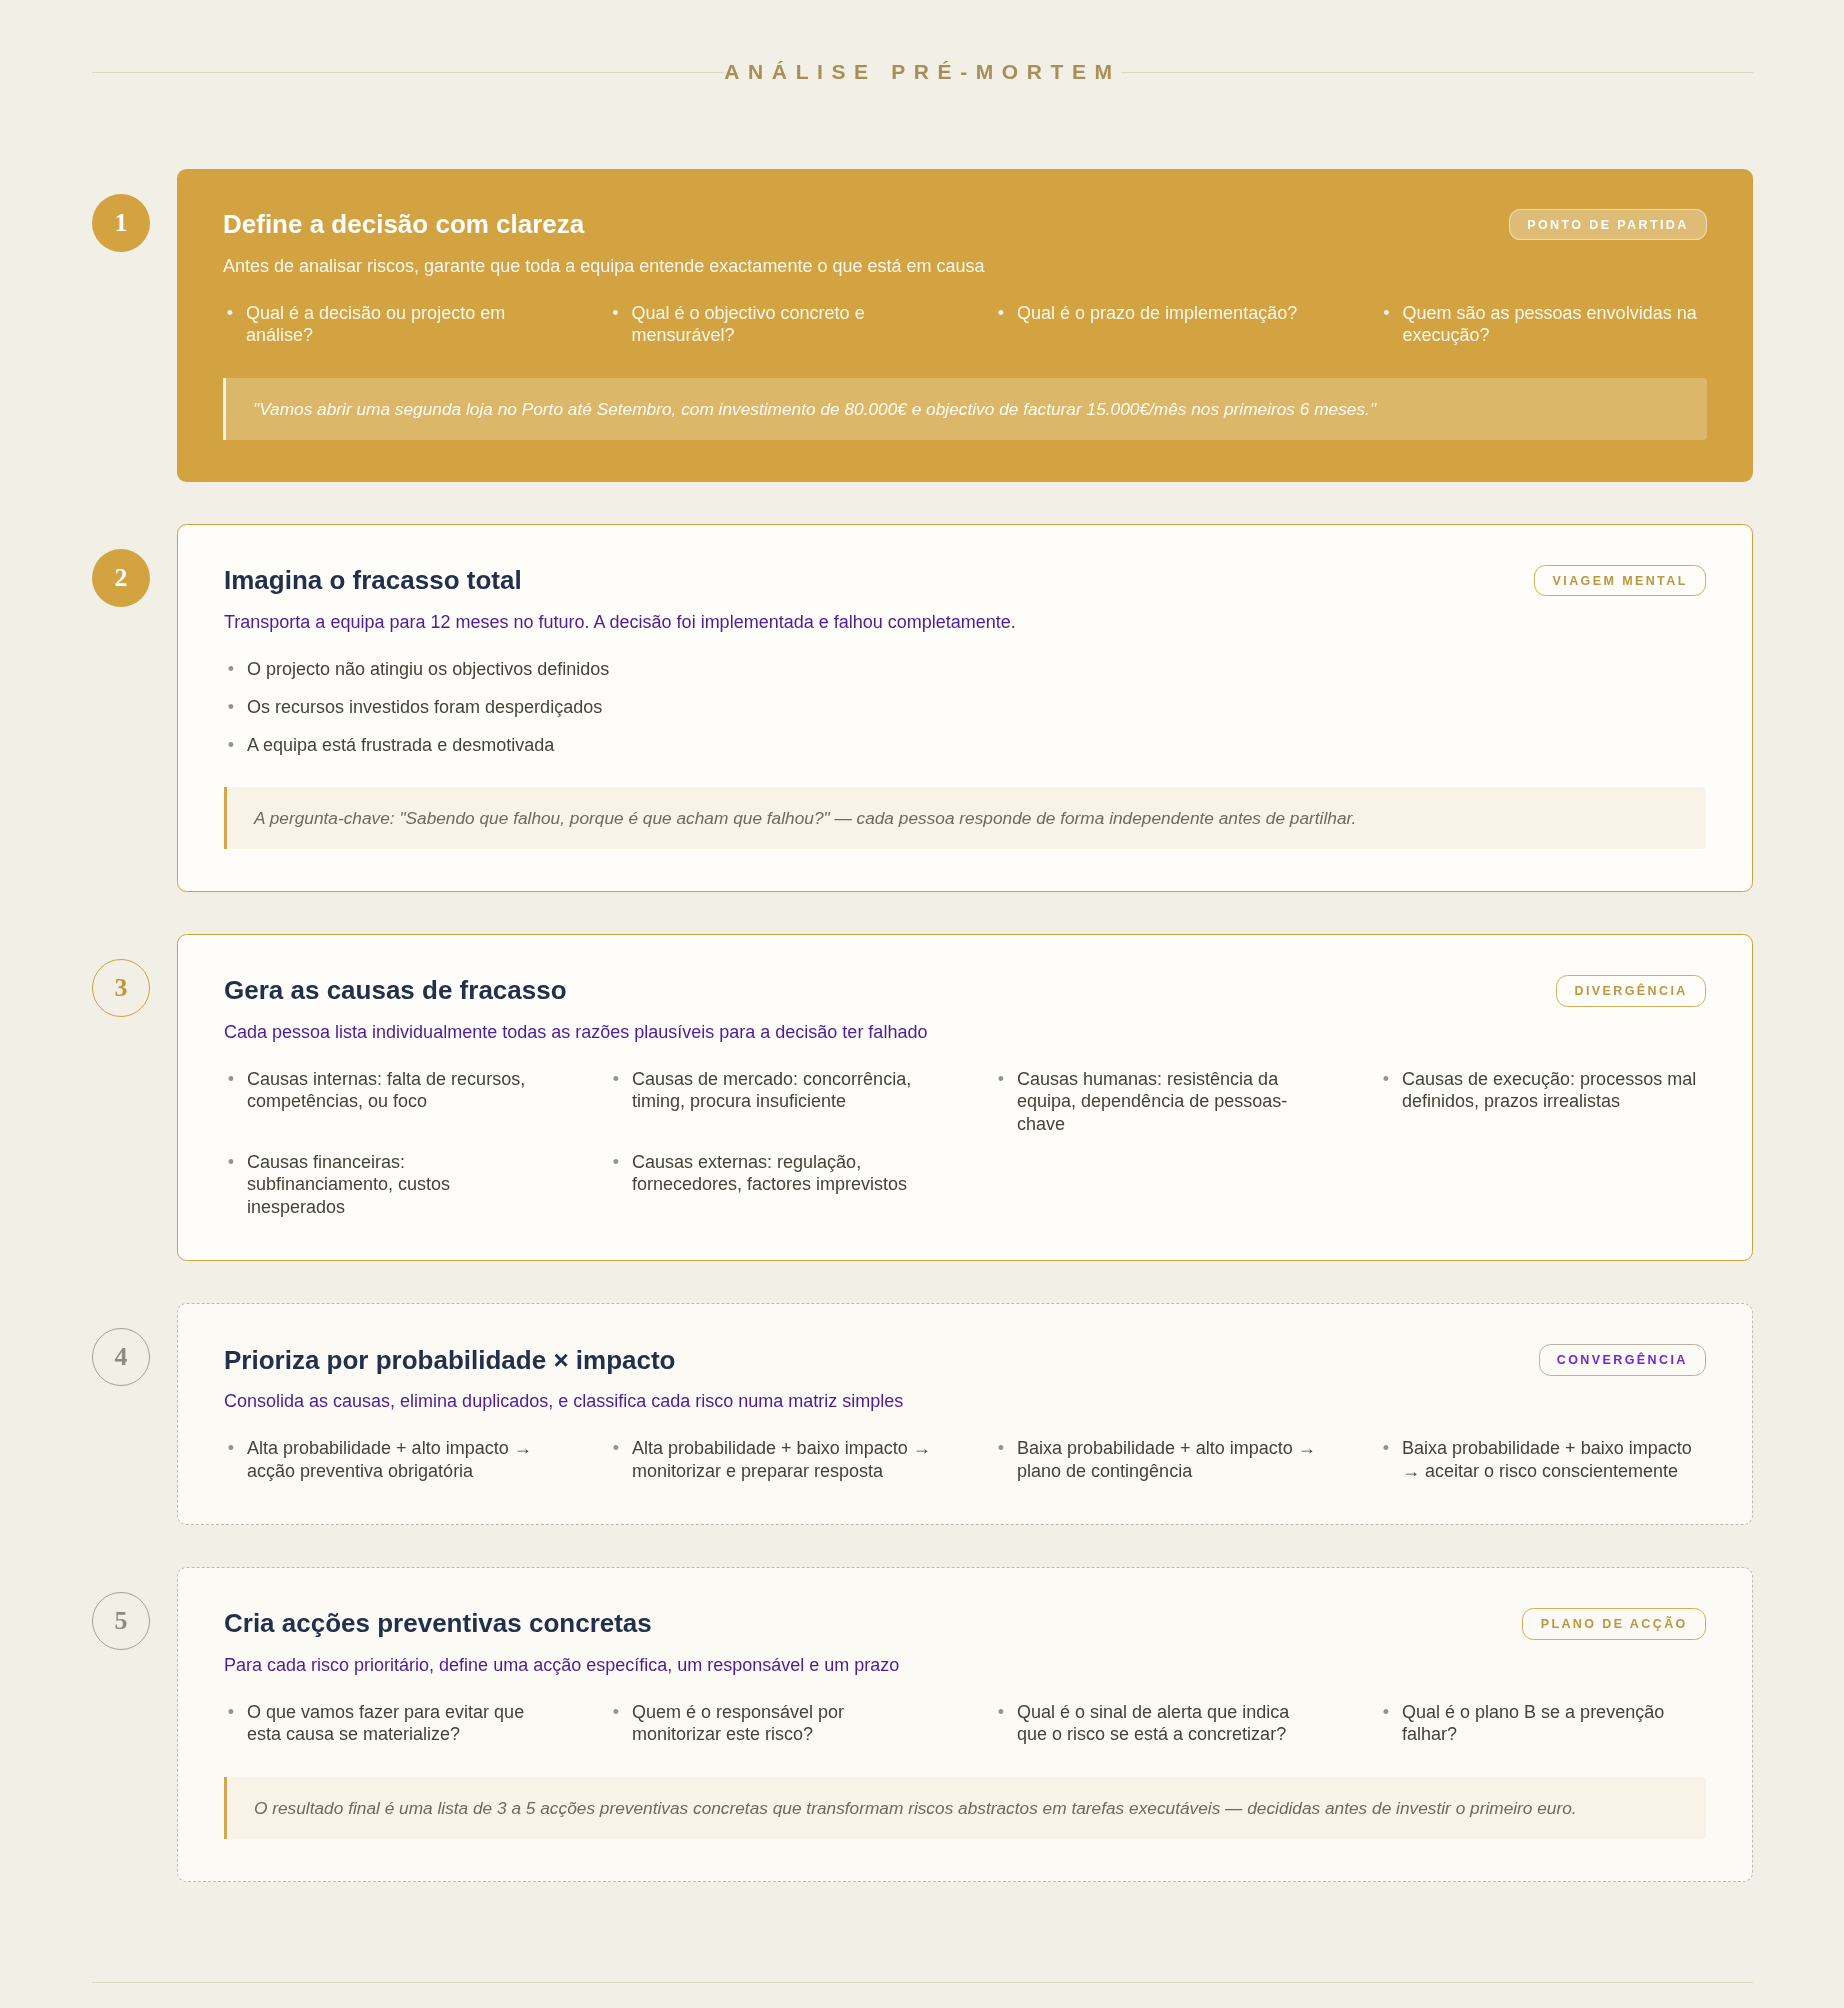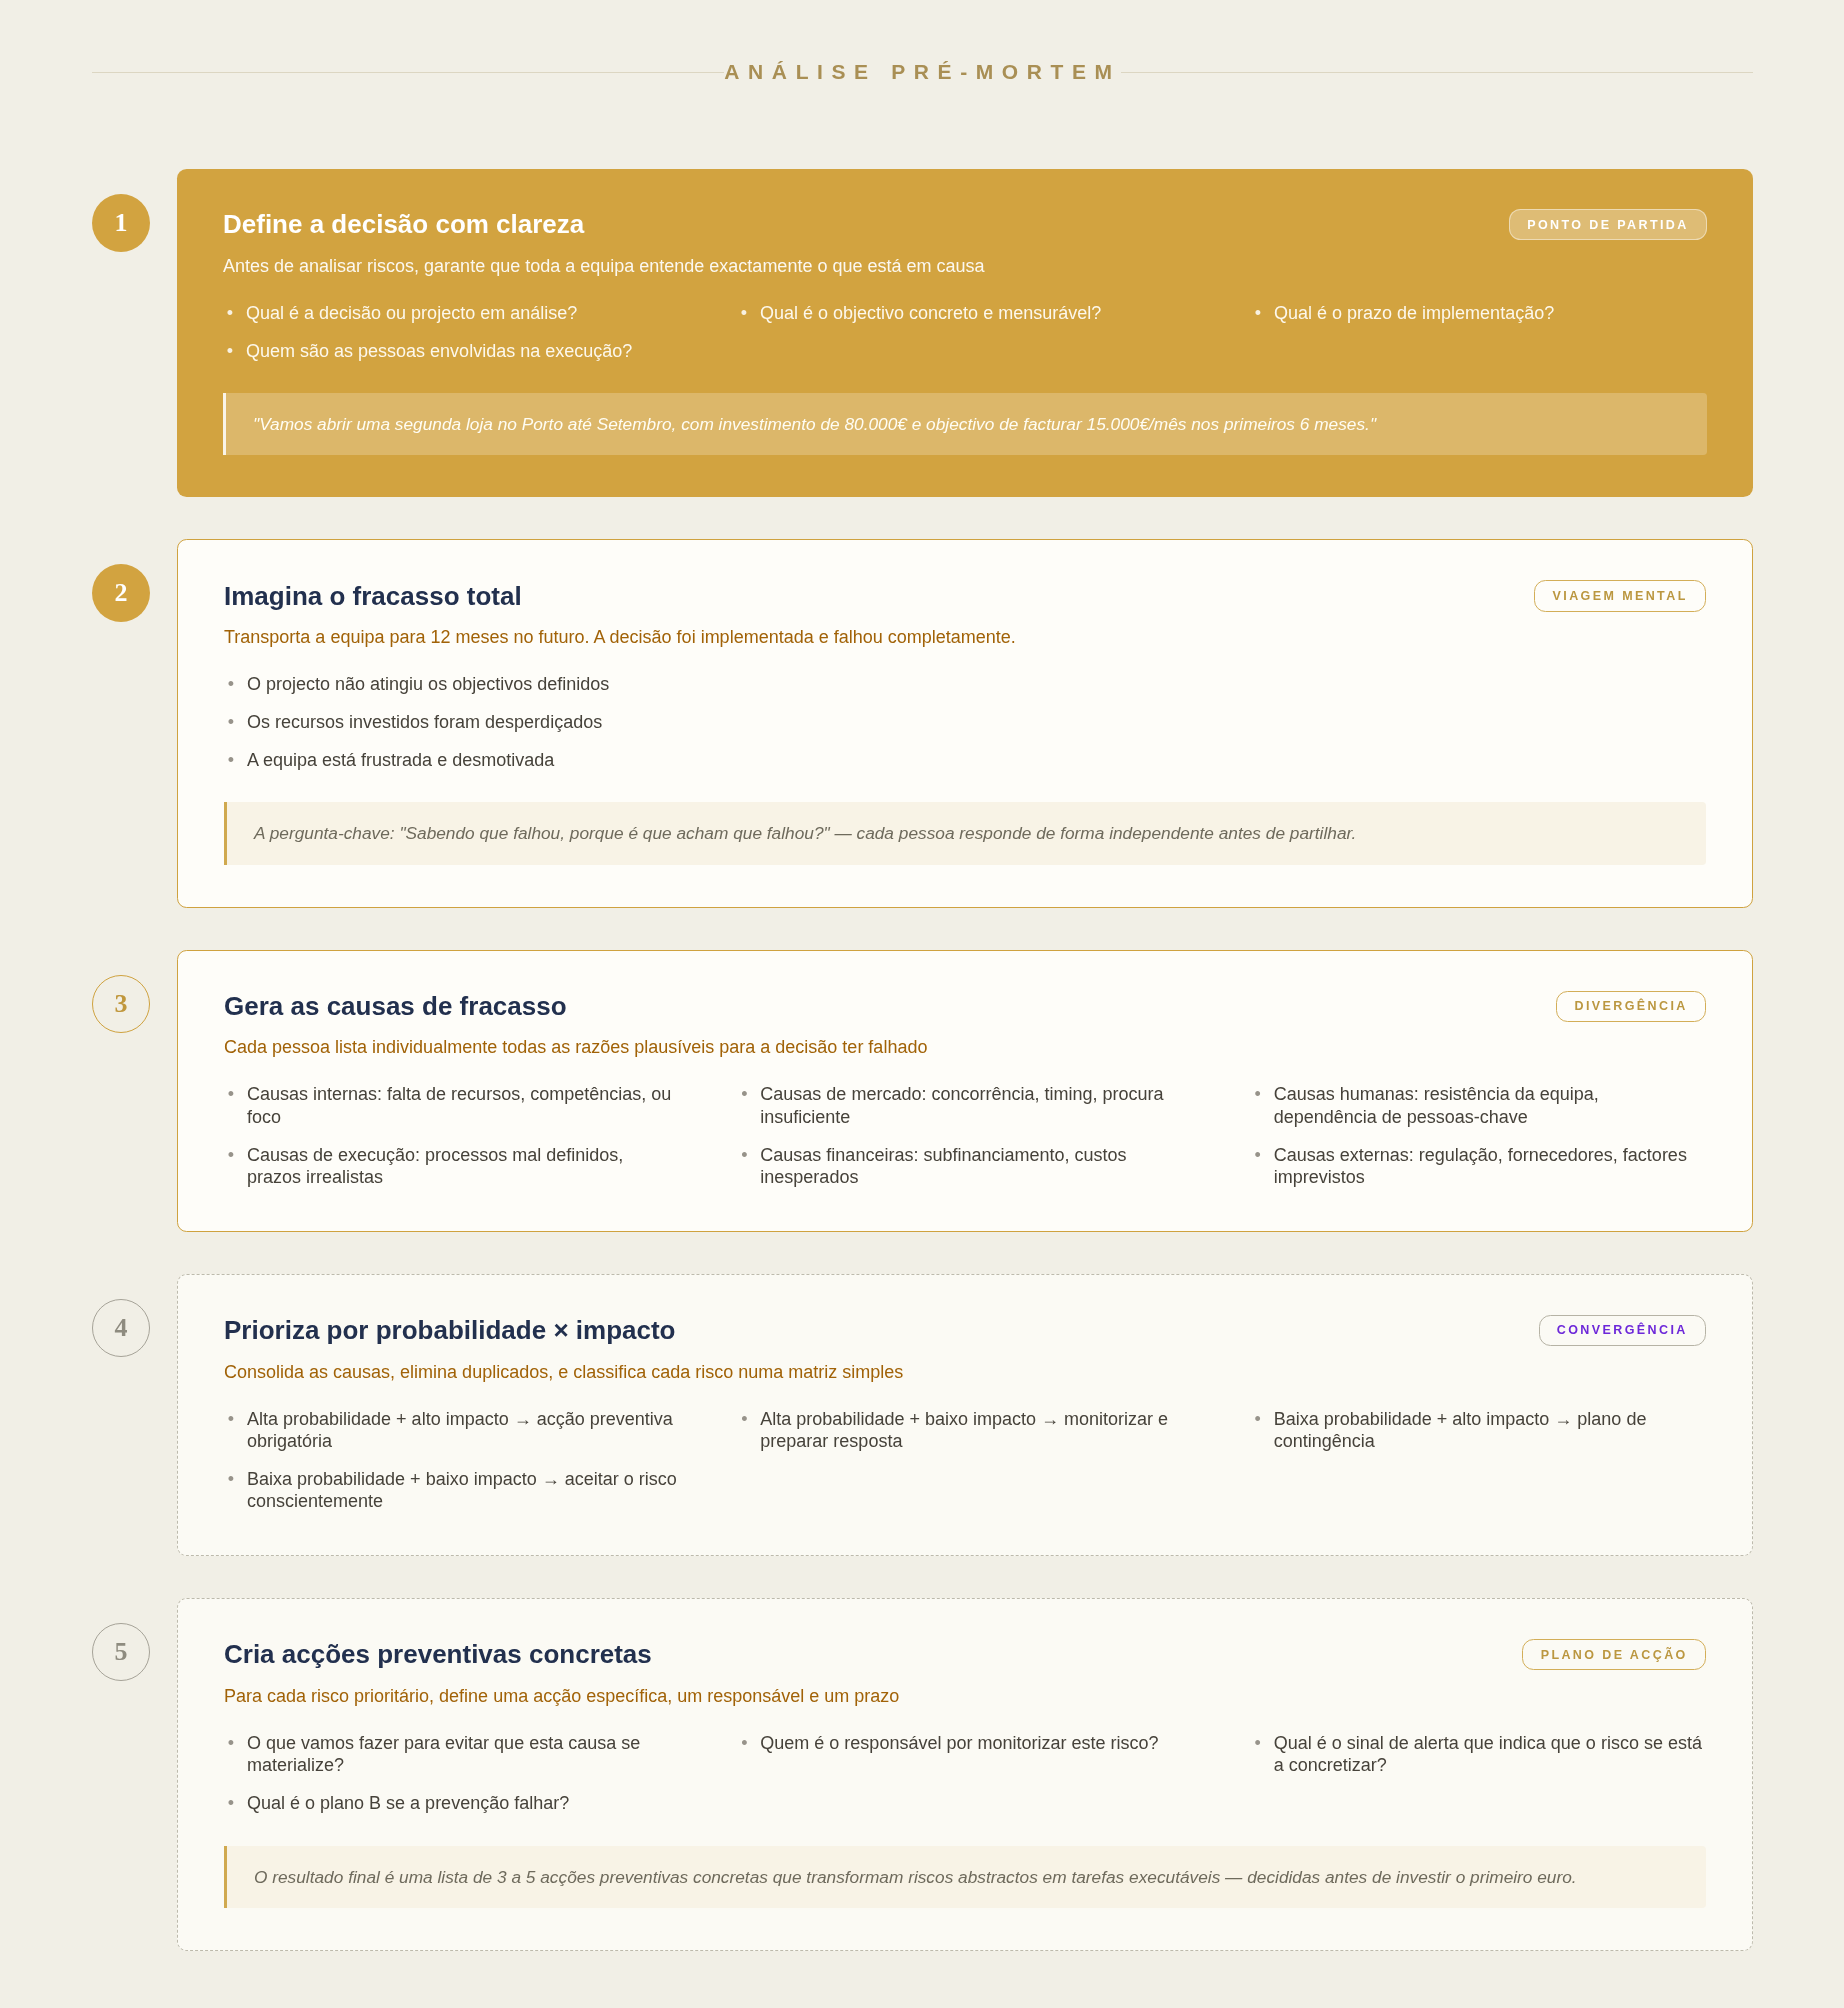--- a/index.html
+++ b/index.html
@@ -43,26 +43,26 @@
   .card-filled .card-title { color:#ffffff; }
 
   .badge {
     font-size:12.5px; font-weight:bold; letter-spacing:2.4px;
     padding:7.7px 17.3px; border-radius:11.5px; white-space:nowrap;
   }
   .badge-light { background:rgba(255,255,255,0.28); border:1px solid rgba(255,255,255,0.45); color:#ffffff; }
   .badge-gold { border:1.4px solid #d3ae58; color:#bb9740; background:transparent; }
   .badge-gray { border:1.4px solid #b6b3a5; color:#6d28d9; background:transparent; }
 
-  .subtitle { margin-top:15.4px; font-size:18px; color:#a16207; }
+  .subtitle { margin-top:15.4px; font-size:18px; color:#4c1d95; }
   .card-filled .subtitle { color:rgba(255,255,255,0.92); }
 
   .bullets {
     list-style:none; margin-top:25px;
-    display:grid; grid-template-columns:1fr 1fr 1fr;
+    display:grid; grid-template-columns:1fr 1fr 1fr 1fr;
     column-gap:58px; row-gap:15.4px;
   }
   .bullets.one-col { grid-template-columns:1fr; }
   .bullets li { position:relative; padding-left:23px; font-size:18px; color:#46423a; line-height:1.25; }
   .bullets li::before { content:"\2022"; position:absolute; left:3.8px; top:0; color:#97938a; }
   .card-filled .bullets li { color:#fdf8ec; }
   .card-filled .bullets li::before { color:rgba(255,255,255,0.85); }
 
   .quote {
     margin-top:31px; padding:19px 27px;

